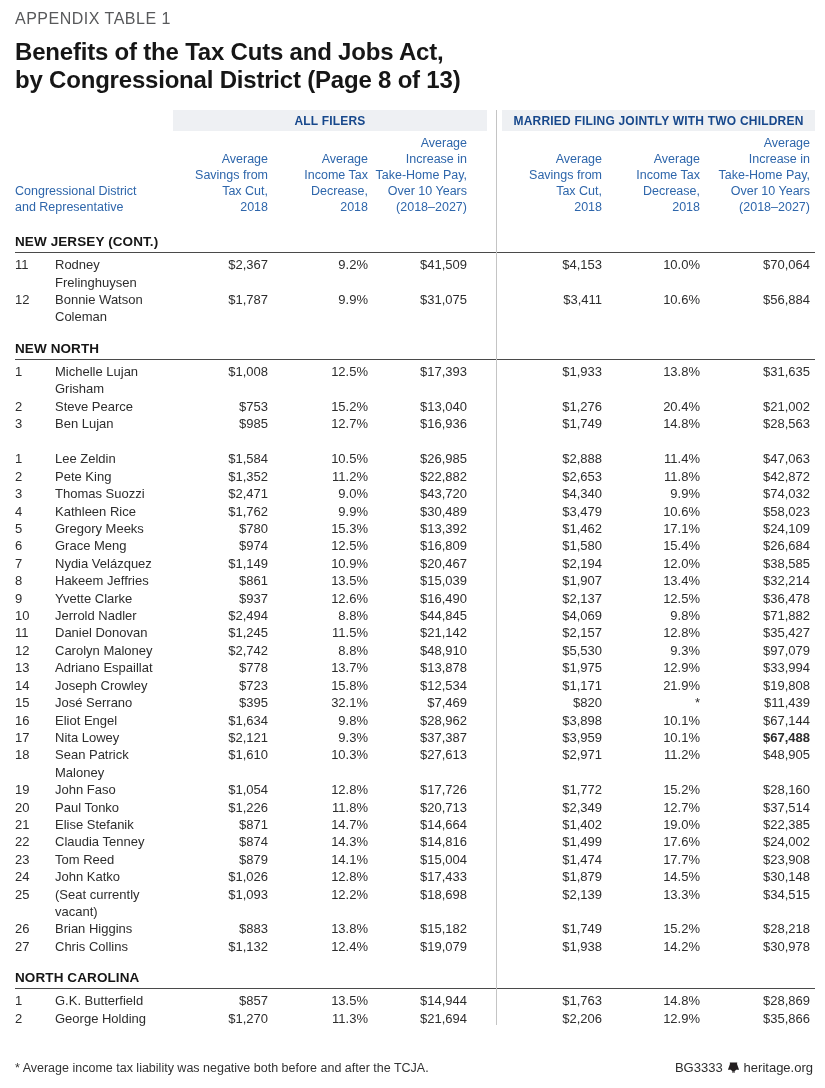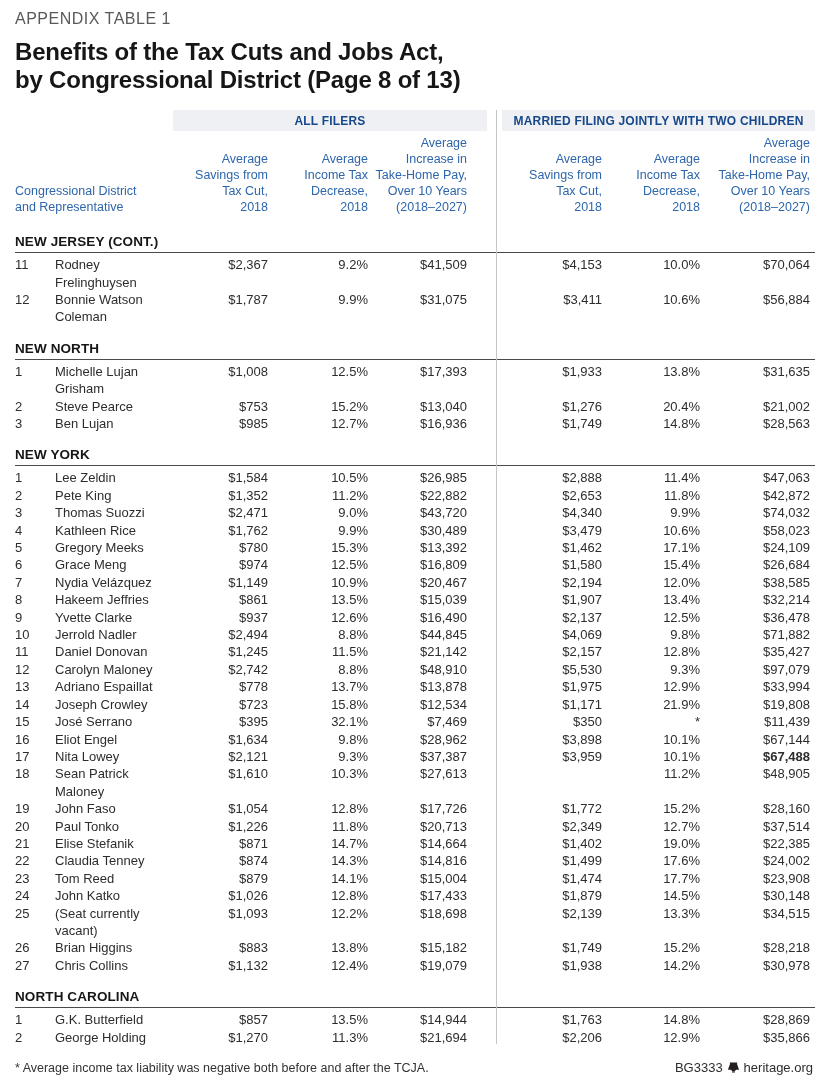--- a/index.html
+++ b/index.html
@@ -186,21 +186,20 @@
               <div class="cell val" style="grid-column: 3;">$985</div>
               <div class="cell val" style="grid-column: 4;">12.7%</div>
               <div class="cell val" style="grid-column: 5;">$16,936</div>
               <div class="cell val" style="grid-column: 7;">$1,749</div>
               <div class="cell val" style="grid-column: 8;">14.8%</div>
               <div class="cell val" style="grid-column: 9;">$28,563</div>
             </div>
           </div>
         </div>
         <div class="section">
-          <div class="section-header">NEW YORK</div>
           <div class="rows">
             <div class="grid row">
               <div class="cell num">1</div>
               <div class="cell name">Lee Zeldin</div>
               <div class="cell val" style="grid-column: 3;">$1,584</div>
               <div class="cell val" style="grid-column: 4;">10.5%</div>
               <div class="cell val" style="grid-column: 5;">$26,985</div>
               <div class="cell val" style="grid-column: 7;">$2,888</div>
               <div class="cell val" style="grid-column: 8;">11.4%</div>
               <div class="cell val" style="grid-column: 9;">$47,063</div>
@@ -334,21 +333,21 @@
               <div class="cell val" style="grid-column: 7;">$1,171</div>
               <div class="cell val" style="grid-column: 8;">21.9%</div>
               <div class="cell val" style="grid-column: 9;">$19,808</div>
             </div>
             <div class="grid row">
               <div class="cell num">15</div>
               <div class="cell name">José Serrano</div>
               <div class="cell val" style="grid-column: 3;">$395</div>
               <div class="cell val" style="grid-column: 4;">32.1%</div>
               <div class="cell val" style="grid-column: 5;">$7,469</div>
-              <div class="cell val" style="grid-column: 7;">$350</div>
+              <div class="cell val" style="grid-column: 7;">$820</div>
               <div class="cell val" style="grid-column: 8;">*</div>
               <div class="cell val" style="grid-column: 9;">$11,439</div>
             </div>
             <div class="grid row">
               <div class="cell num">16</div>
               <div class="cell name">Eliot Engel</div>
               <div class="cell val" style="grid-column: 3;">$1,634</div>
               <div class="cell val" style="grid-column: 4;">9.8%</div>
               <div class="cell val" style="grid-column: 5;">$28,962</div>
               <div class="cell val" style="grid-column: 7;">$3,898</div>
@@ -364,20 +363,21 @@
               <div class="cell val" style="grid-column: 7;">$3,959</div>
               <div class="cell val" style="grid-column: 8;">10.1%</div>
               <div class="cell val" style="grid-column: 9; font-weight: bold;">$67,488</div>
             </div>
             <div class="grid row">
               <div class="cell num">18</div>
               <div class="cell name">Sean Patrick Maloney</div>
               <div class="cell val" style="grid-column: 3;">$1,610</div>
               <div class="cell val" style="grid-column: 4;">10.3%</div>
               <div class="cell val" style="grid-column: 5;">$27,613</div>
+              <div class="cell val" style="grid-column: 7;">$2,971</div>
               <div class="cell val" style="grid-column: 8;">11.2%</div>
               <div class="cell val" style="grid-column: 9;">$48,905</div>
             </div>
             <div class="grid row">
               <div class="cell num">19</div>
               <div class="cell name">John Faso</div>
               <div class="cell val" style="grid-column: 3;">$1,054</div>
               <div class="cell val" style="grid-column: 4;">12.8%</div>
               <div class="cell val" style="grid-column: 5;">$17,726</div>
               <div class="cell val" style="grid-column: 7;">$1,772</div>

